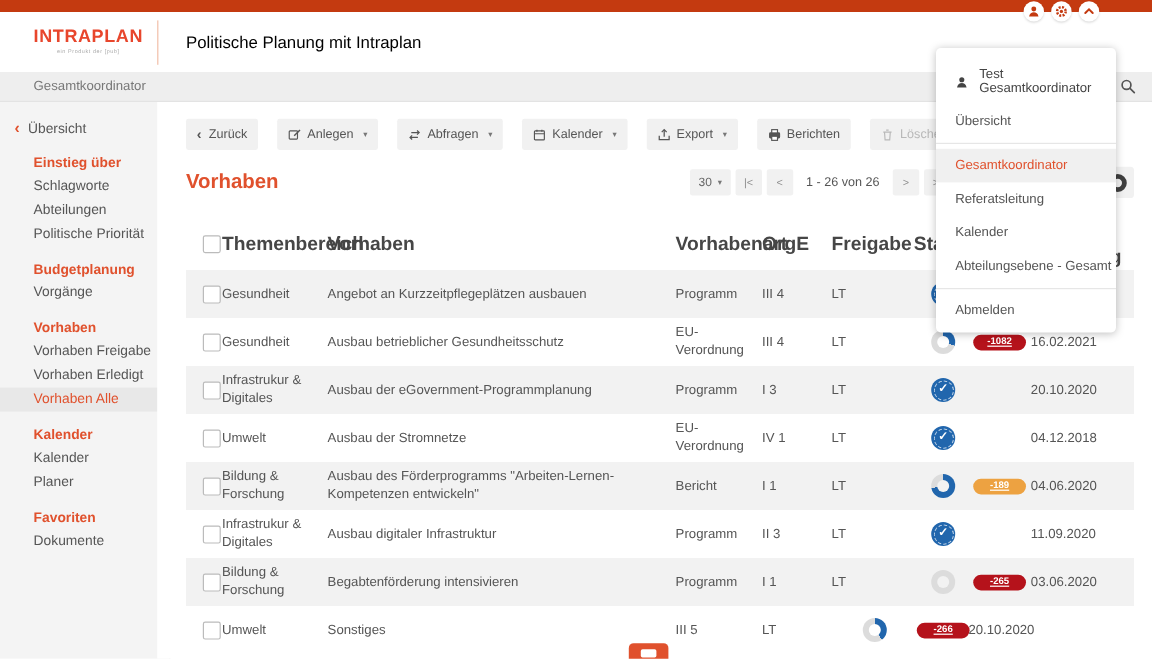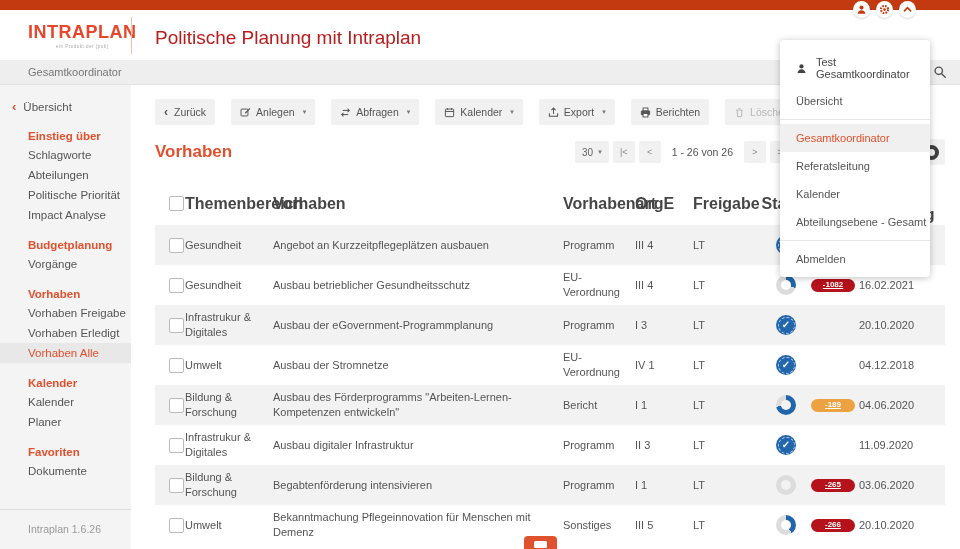--- a/index.html
+++ b/index.html
@@ -9,24 +9,24 @@
   
   .topbar{position:absolute;top:0;left:0;right:0;height:10px;background:#c43a10;}
   .topbar-icons{position:absolute;top:1px;right:44px;display:flex;gap:6px;z-index:40;}
   .tb-circle{width:17px;height:17px;border-radius:50%;background:#fff;display:flex;align-items:center;justify-content:center;
              box-shadow:0 1px 2px rgba(0,0,0,.15);cursor:pointer;}
   .tb-circle svg{width:11px;height:11px;}
 
   
   .header{position:absolute;top:10px;left:0;right:0;height:50px;background:#fff;}
   .logo{position:absolute;left:28px;top:12px;text-align:center;}
-  .logo-main{color:#e8462c;font-weight:bold;font-size:18px;letter-spacing:.5px;}
+  .logo-main{color:#e8462c;font-weight:bold;font-size:15px;letter-spacing:.5px;}
   .logo-tag{color:#a9a9a9;font-size:4.5px;letter-spacing:.5px;margin-top:1px;}
   .header-divider{position:absolute;left:131px;top:7px;width:1px;height:37px;background:#f2bfa9;}
-  .app-title{position:absolute;left:155px;top:17px;font-size:19px;color:#b91c1c;}
+  .app-title{position:absolute;left:155px;top:17px;font-size:14px;color:#000000;}
 
   
   .crumbbar{position:absolute;top:60px;left:0;right:0;height:25px;background:#eeeeee;border-bottom:1px solid #e3e3e3;
             box-sizing:border-box;display:flex;align-items:center;padding:0 13px 0 28px;font-size:11px;color:#777;}
   .search{margin-left:auto;display:flex;cursor:pointer;}
   .search svg{width:14px;height:14px;}
 
   
   .sidebar{position:absolute;top:85px;left:0;width:142px;bottom:0;background:#f4f4f4;border-right:1px solid #e7e7e7;
            box-sizing:border-box;font-size:11.5px;}
@@ -145,34 +145,32 @@
 
 <div class="sidebar">
   <div class="side-back">
     <span class="chev">‹</span><span>Übersicht</span>
   </div>
   <div id="sideSections">
       <div class="side-header">Einstieg über</div>
       <div class="side-item">Schlagworte</div>
       <div class="side-item">Abteilungen</div>
       <div class="side-item">Politische Priorität</div>
-      <div class="side-item">Impact Analyse</div>
       <div class="side-header">Budgetplanung</div>
       <div class="side-item">Vorgänge</div>
       <div class="side-header">Vorhaben</div>
       <div class="side-item">Vorhaben Freigabe</div>
       <div class="side-item">Vorhaben Erledigt</div>
       <div class="side-item selected">Vorhaben Alle</div>
       <div class="side-header">Kalender</div>
       <div class="side-item">Kalender</div>
       <div class="side-item">Planer</div>
       <div class="side-header">Favoriten</div>
       <div class="side-item">Dokumente</div>
     </div>
-  <div class="side-version">Intraplan   1.6.26</div>
 </div>
 
 <div class="main">
   <div class="toolbar" id="toolbar">
       <button class="tbtn">
         <span class="chev">‹</span>
         <span>Zurück</span>
       </button>
       <button class="tbtn">
         <span style="display: flex;">
@@ -373,21 +371,20 @@
           <span class="donut ring" style="background: conic-gradient(rgb(33, 102, 173) 0%, rgb(33, 102, 173) 0%, rgb(220, 220, 220) 0%, rgb(220, 220, 220) 100%);"></span>
         </div>
         <div class="cell c-center">
           <span class="badge red">-265</span>
         </div>
         <div class="cell">03.06.2020</div>
       </div>
       <div class="trow">
         <span class="cbx"></span>
         <div class="cell">Umwelt</div>
-        <div class="cell">Bekanntmachung Pflegeinnovation für Menschen mit Demenz</div>
         <div class="cell">Sonstiges</div>
         <div class="cell">III 5</div>
         <div class="cell">LT</div>
         <div class="cell c-center">
           <span class="donut ring" style="background: conic-gradient(rgb(33, 102, 173) 0%, rgb(33, 102, 173) 40%, rgb(220, 220, 220) 40%, rgb(220, 220, 220) 100%);"></span>
         </div>
         <div class="cell c-center">
           <span class="badge red">-266</span>
         </div>
         <div class="cell">20.10.2020</div>

